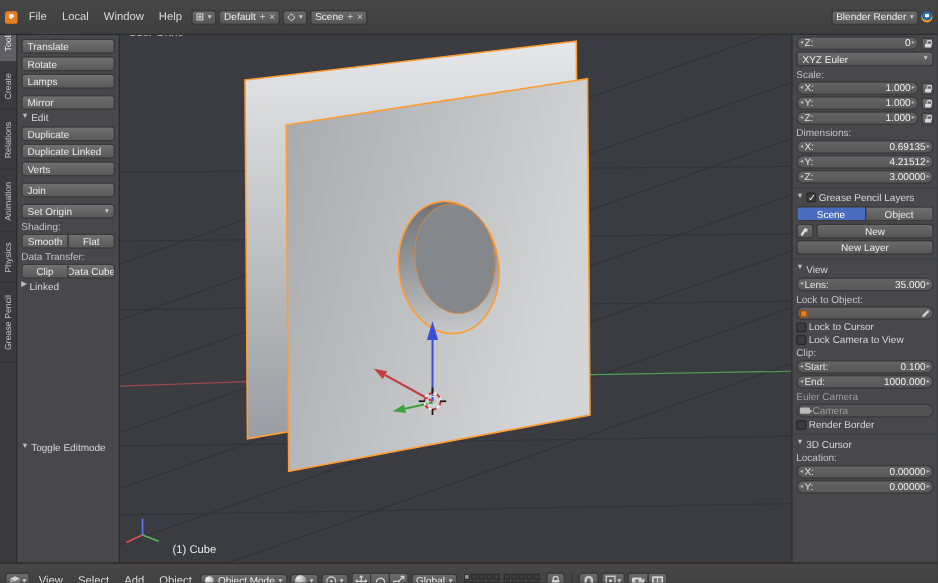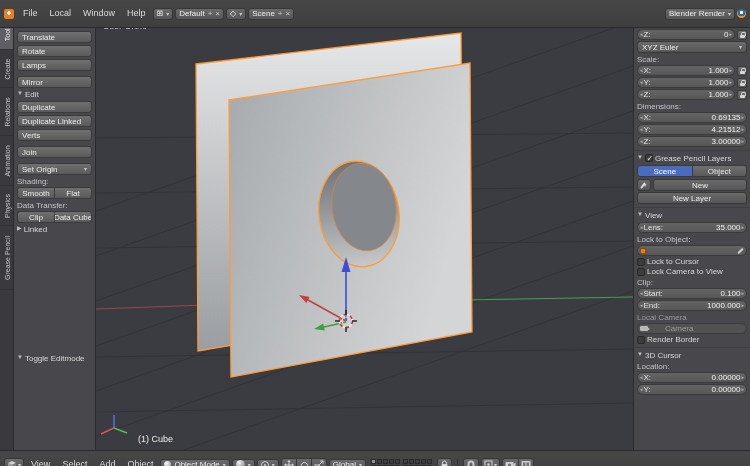--- a/index.html
+++ b/index.html
@@ -411,25 +411,25 @@
     </div>
   </div>
   <div class="row">
     <div class="field">
       <span class="arr">◂</span>
       <span class="flab">End:</span>
       <span>1000.000</span>
       <span class="arr">▸</span>
     </div>
   </div>
-  <div class="lbl dim">Local Camera</div>
+  <div class="lbl dim">Euler Camera</div>
   <div class="row">
     <div class="field dimmed">
       <span class="camico"></span>
-      <span class="dim" style="margin-left:16px">Camera</span>
+      <span class="dim" style="margin-left:1px">Camera</span>
       <span style="margin-left:auto"></span>
     </div>
   </div>
   <div class="row">
     <span class="cbx"></span>
     <span>Render Border</span>
   </div>
 
   <div class="sep"></div>
   <div class="phdr">

